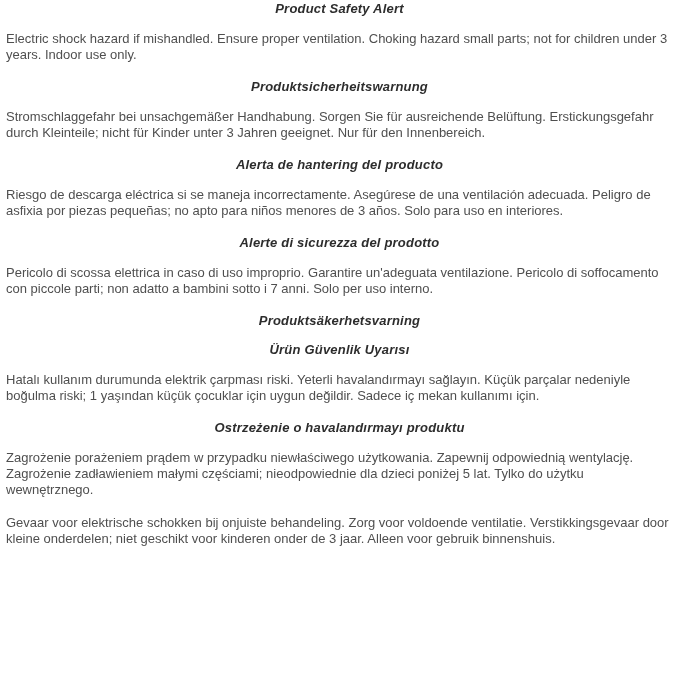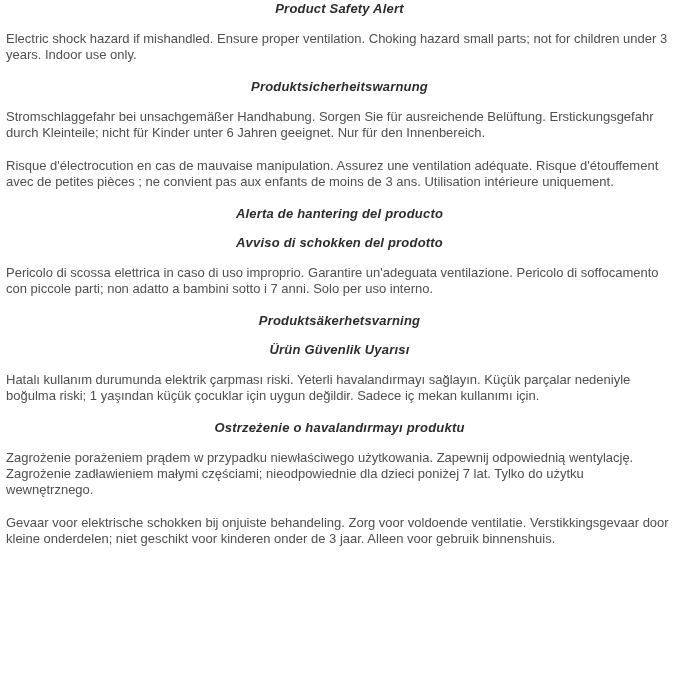--- a/index.html
+++ b/index.html
@@ -45,47 +45,47 @@
 
 <div class="page">
 
   <section class="alert-section">
     <h2 class="alert-heading">Product Safety Alert</h2>
     <p class="alert-body">Electric shock hazard if mishandled. Ensure proper ventilation. Choking hazard small parts; not for children under 3 years. Indoor use only.</p>
   </section>
 
   <section class="alert-section">
     <h2 class="alert-heading">Produktsicherheitswarnung</h2>
-    <p class="alert-body">Stromschlaggefahr bei unsachgemäßer Handhabung. Sorgen Sie für ausreichende Belüftung. Erstickungsgefahr durch Kleinteile; nicht für Kinder unter 6 Jahren geeignet. Nur für den Innenbereich.</p>
+    <p class="alert-body">Stromschlaggefahr bei unsachgemäßer Handhabung. Sorgen Sie für ausreichende Belüftung. Erstickungsgefahr durch Kleinteile; nicht für Kinder unter 3 Jahren geeignet. Nur für den Innenbereich.</p>
   </section>
 
   <section class="alert-section">
-    <p class="alert-body">Risque d'électrocution en cas de mauvaise manipulation. Assurez une ventilation adéquate. Risque d'étouffement avec de petites pièces ; ne convient pas aux enfants de moins de 3 ans. Utilisation intérieure uniquement.</p>
   </section>
 
   <section class="alert-section">
     <h2 class="alert-heading">Alerta de hantering del producto</h2>
+    <p class="alert-body">Riesgo de descarga eléctrica si se maneja incorrectamente. Asegúrese de una ventilación adecuada. Peligro de asfixia por piezas pequeñas; no apto para niños menores de 3 años. Solo para uso en interiores.</p>
   </section>
 
   <section class="alert-section">
-    <h2 class="alert-heading">Avviso di schokken del prodotto</h2>
+    <h2 class="alert-heading">Alerte di sicurezza del prodotto</h2>
     <p class="alert-body">Pericolo di scossa elettrica in caso di uso improprio. Garantire un'adeguata ventilazione. Pericolo di soffocamento con piccole parti; non adatto a bambini sotto i 7 anni. Solo per uso interno.</p>
   </section>
 
   <section class="alert-section">
     <h2 class="alert-heading">Produktsäkerhetsvarning</h2>
   </section>
 
   <section class="alert-section">
     <h2 class="alert-heading">Ürün Güvenlik Uyarısı</h2>
     <p class="alert-body">Hatalı kullanım durumunda elektrik çarpması riski. Yeterli havalandırmayı sağlayın. Küçük parçalar nedeniyle boğulma riski; 1 yaşından küçük çocuklar için uygun değildir. Sadece iç mekan kullanımı için.</p>
   </section>
 
   <section class="alert-section">
     <h2 class="alert-heading">Ostrzeżenie o havalandırmayı produktu</h2>
-    <p class="alert-body">Zagrożenie porażeniem prądem w przypadku niewłaściwego użytkowania. Zapewnij odpowiednią wentylację. Zagrożenie zadławieniem małymi częściami; nieodpowiednie dla dzieci poniżej 7 lat. Tylko do użytku wewnętrznego.</p>
+    <p class="alert-body">Zagrożenie porażeniem prądem w przypadku niewłaściwego użytkowania. Zapewnij odpowiednią wentylację. Zagrożenie zadławieniem małymi częściami; nieodpowiednie dla dzieci poniżej 5 lat. Tylko do użytku wewnętrznego.</p>
   </section>
 
   <section class="alert-section">
     <p class="alert-body">Gevaar voor elektrische schokken bij onjuiste behandeling. Zorg voor voldoende ventilatie. Verstikkingsgevaar door kleine onderdelen; niet geschikt voor kinderen onder de 3 jaar. Alleen voor gebruik binnenshuis.</p>
   </section>
 
 </div>
 
 </body></html>

